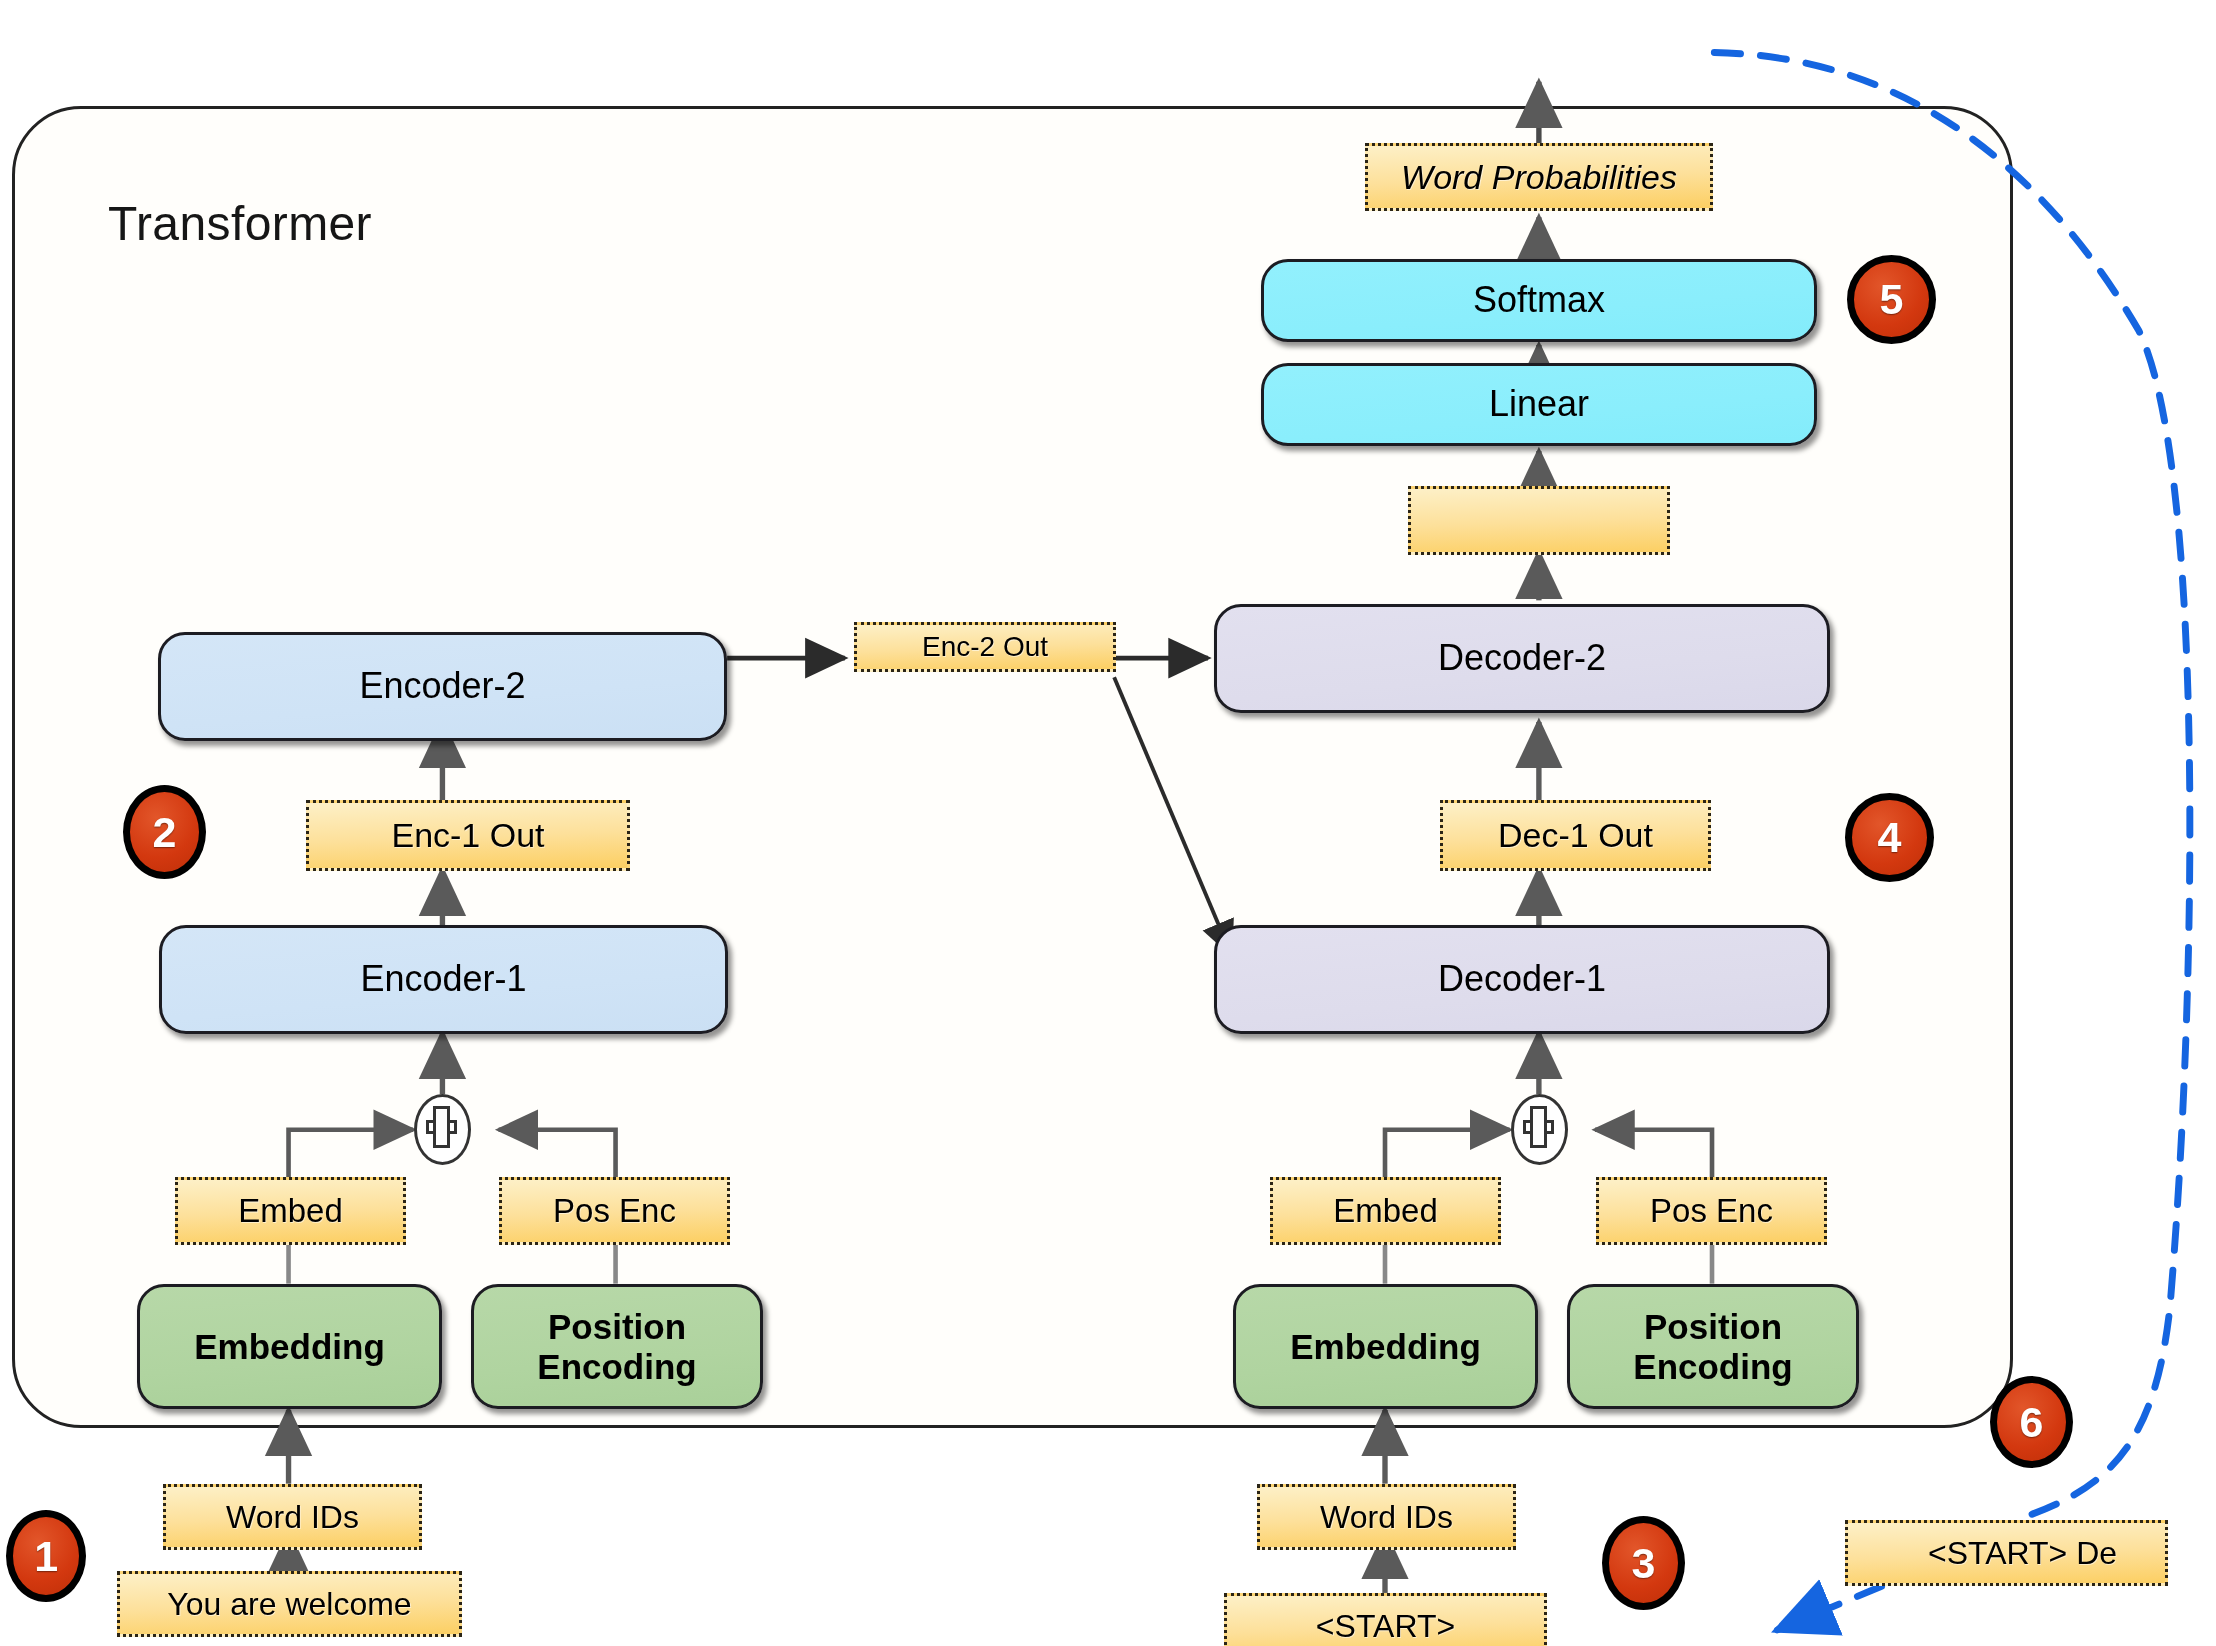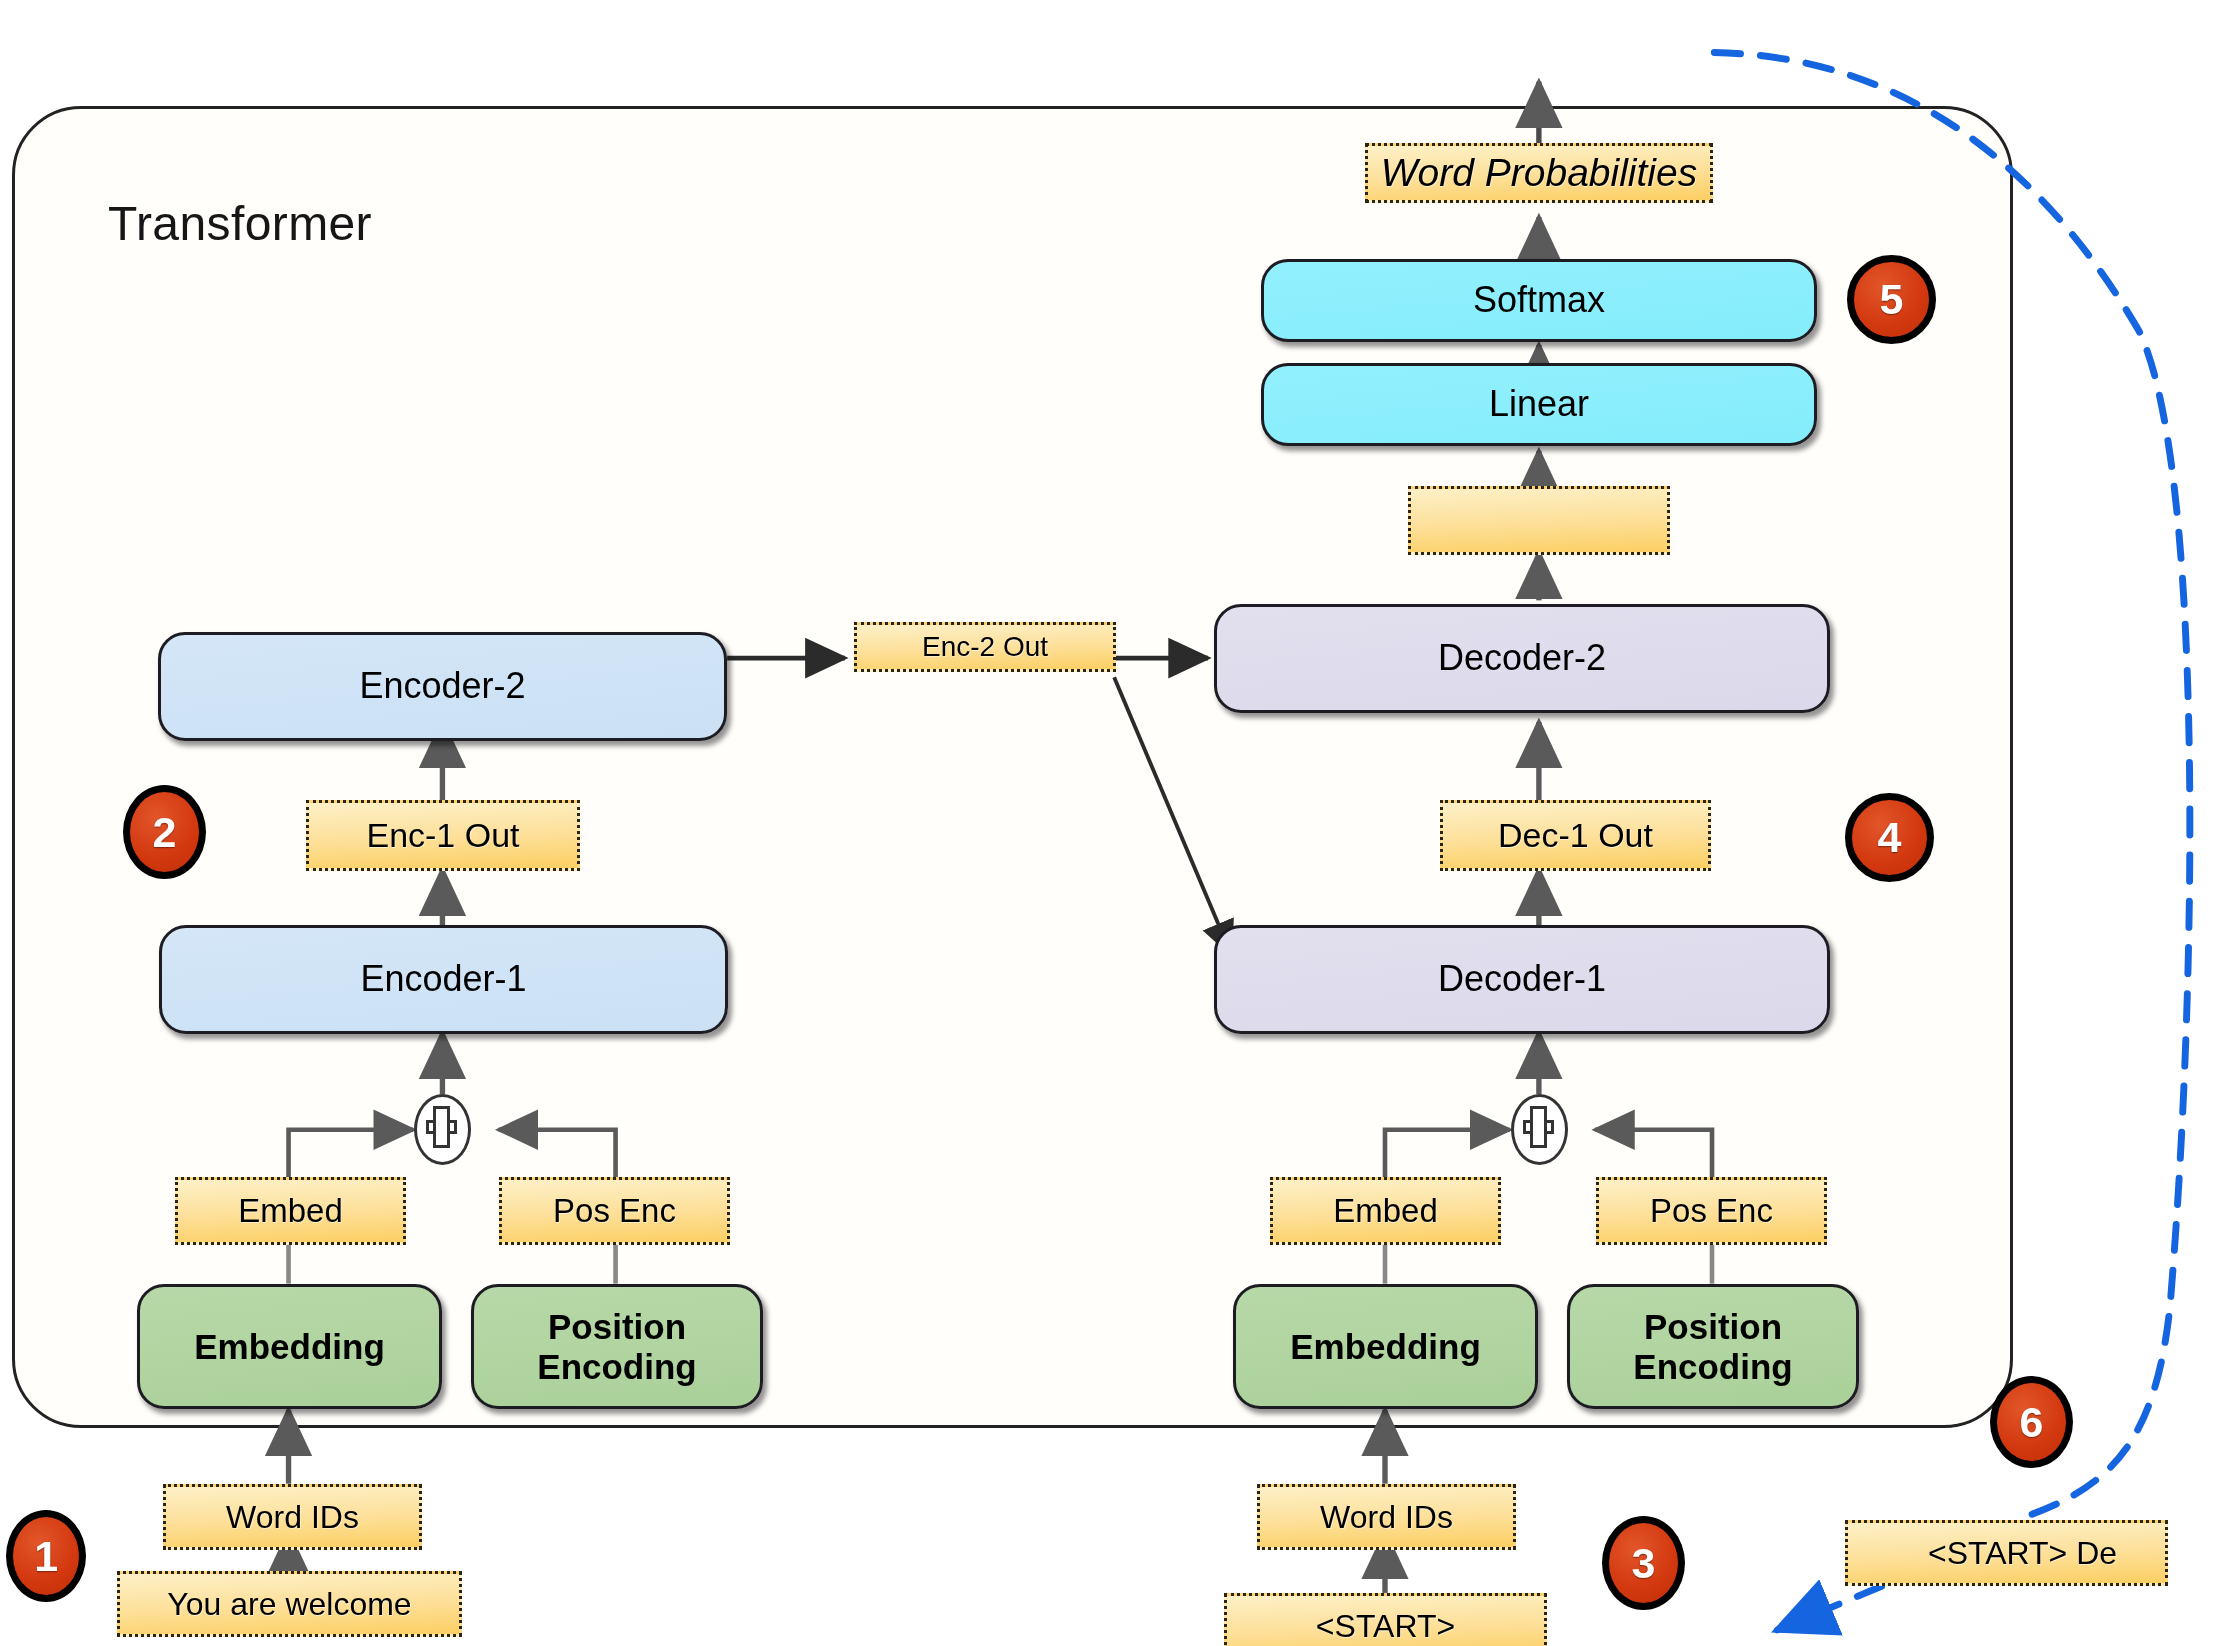--- a/index.html
+++ b/index.html
@@ -138,21 +138,21 @@
     <path d="M2228,68 C2450,72 2640,190 2780,430
              C2862,600 2858,1250 2820,1700
              C2800,1880 2740,1935 2620,1975" fill="none" stroke="#1565e0" stroke-width="9" stroke-dasharray="34 26" stroke-linecap="round"></path>
     <path d="M2556,2015 L2310,2118" fill="none" stroke="#1565e0" stroke-width="9" stroke-dasharray="34 26" stroke-linecap="round" marker-end="url(#ahb)"></path>
   </svg>
 
   <div class="nodebox enc" style="left:158px;top:604px;width:569px;height:109px;margin-top:28px;">
     <span>Encoder-2</span>
   </div>
 
-  <div class="note" style="left:306px;top:800px;width:274px;height:71px;font-size:34px;">
+  <div class="note" style="left:306px;top:800px;width:324px;height:71px;font-size:34px;">
     <span>Enc-1 Out</span>
   </div>
 
   <div class="nodebox enc" style="left:159px;top:925px;width:569px;height:109px;">
     <span>Encoder-1</span>
   </div>
 
   <div class="plus" style="left:414px;top:1094px;"></div>
 
   <div class="note" style="left:175px;top:1177px;width:231px;height:68px;font-size:33px;">
@@ -228,21 +228,21 @@
   </div>
 
   <div class="nodebox cyan" style="left:1261px;top:363px;width:556px;height:83px;">
     <span>Linear</span>
   </div>
 
   <div class="nodebox cyan" style="left:1261px;top:259px;width:556px;height:83px;">
     <span>Softmax</span>
   </div>
 
-  <div class="note ital" style="left:1365px;top:143px;width:348px;height:60px;font-size:39px;">
+  <div class="note ital" style="left:1365px;top:143px;width:348px;height:68px;font-size:34px;">
     <span>Word Probabilities</span>
   </div>
 
 
   <div class="note" style="left:1845px;top:1520px;width:323px;height:66px;font-size:32px;padding-left:32px;">
     <span>&lt;START&gt; De</span>
   </div>
 
   <div class="badge" style="left:6.2px;top:1510px;width:80px;height:92px;font-size:43px;">
     <span>1</span>

